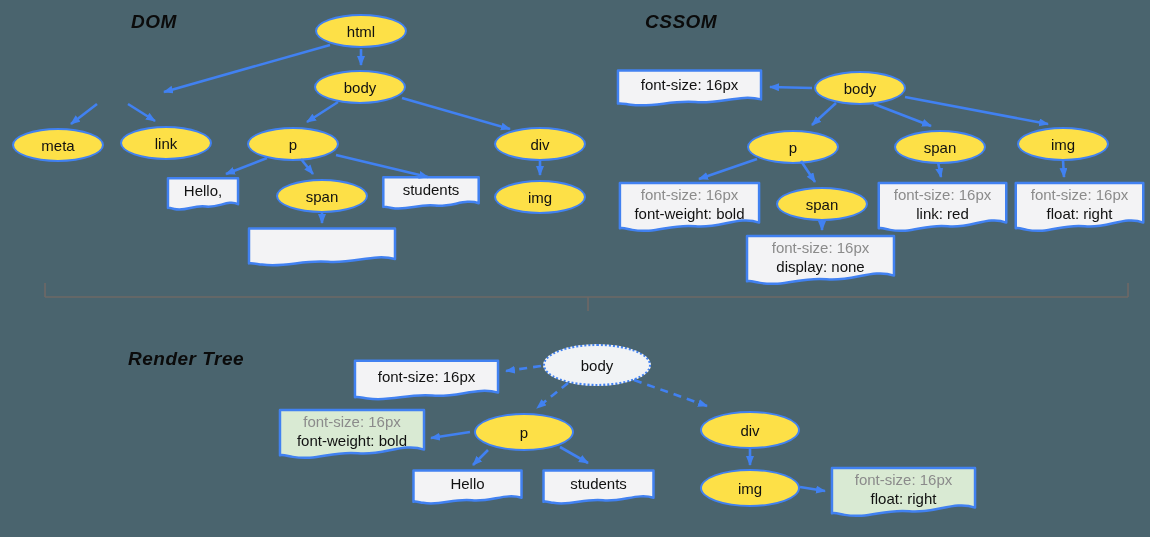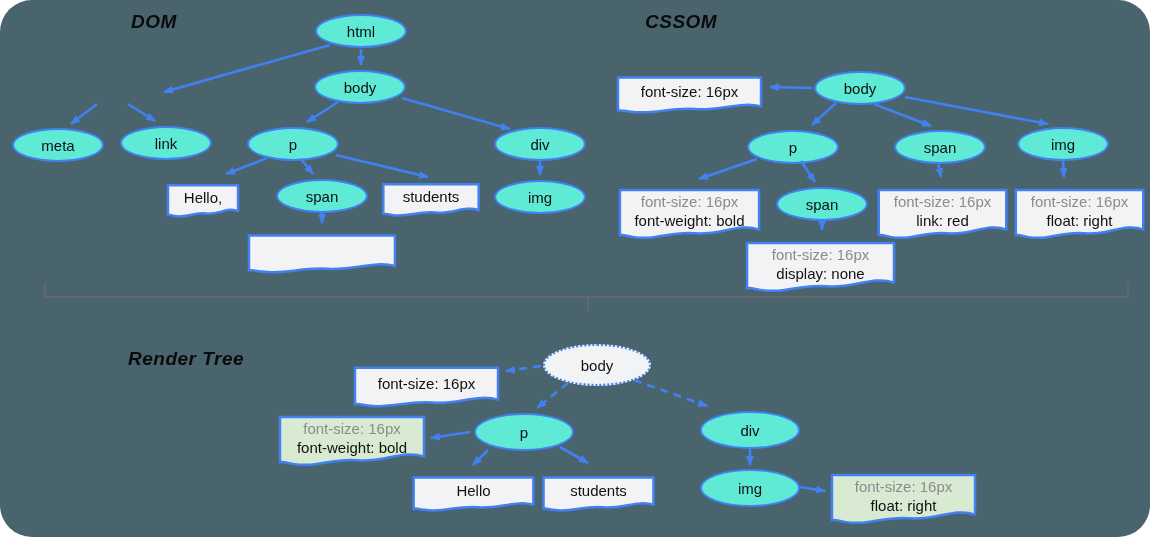--- a/index.html
+++ b/index.html
@@ -1,34 +1,33 @@
 <!DOCTYPE html>
 <html><head>
 <meta charset="utf-8">
 <style>
   html,body { margin:0; padding:0; }
   .stage {
     position:relative; width:1150px; height:537px; overflow:hidden;
     background:#4a646e;
     font-family:"Liberation Sans", sans-serif;
-    border-radius:32px;
   }
   .title {
     position:absolute; font-size:19px; font-weight:900; font-style:italic;
     color:#0b0b0b; letter-spacing:.5px; z-index:4; white-space:nowrap;
   }
   .ell {
     position:absolute; width:92px; height:34px; box-sizing:border-box;
-    border-radius:50%; background:#5eead4; border:2.5px solid #4181f1;
+    border-radius:50%; background:#fde047; border:2.5px solid #4181f1;
     display:flex; align-items:center; justify-content:center;
     font-size:15px; color:#111; z-index:2; white-space:nowrap;
   }
   .ell.lg { width:100px; height:38px; }
   .ell.ghost { background:#f1f3f5; border-style:dotted; width:108px; height:42px; }
-  .doc { position:absolute; z-index:2;margin-top:7px; }
+  .doc { position:absolute; z-index:2; }
   .doc svg.doc-shape { position:absolute; left:0; top:0; width:100%; height:100%; overflow:visible; display:block; }
   .doc path.doc-outline { fill:#f3f3f5; stroke:#4181f1; stroke-width:2.5; vector-effect:non-scaling-stroke; stroke-linejoin:round; }
   .doc.green path.doc-outline { fill:#d9ead3; }
   .doc-label {
     position:absolute; left:0; right:0; top:0; bottom:7px;
     display:flex; flex-direction:column; align-items:center; justify-content:center;
     font-size:15px; line-height:19px; color:#111; z-index:3; white-space:nowrap;
   }
   .doc-label .muted { color:#8b8b8b; }
   #edges { position:absolute; left:0; top:0; width:1150px; height:537px; z-index:3; pointer-events:none; }
@@ -177,21 +176,21 @@
   </div>
   <div class="doc green" style="left:278px;top:408px;width:148px;height:52px">
     <svg class="doc-shape" viewBox="0 0 150 50" preserveAspectRatio="none">
         <path class="doc-outline" d="M2,2 H148 V40 C127,33 107,46 81,43.5 C55,41 39,51 15,47 C10,46.3 5,44.5 2,45.5 Z"></path>
       </svg>
     <div class="doc-label">
       <span class="muted">font-size: 16px</span>
       <span>font-weight: bold</span>
     </div>
   </div>
-  <div class="doc" style="left:412px;top:469px;width:123px;height:36px">
+  <div class="doc" style="left:412px;top:469px;width:111px;height:36px">
     <svg class="doc-shape" viewBox="0 0 150 50" preserveAspectRatio="none">
         <path class="doc-outline" d="M2,2 H148 V40 C127,33 107,46 81,43.5 C55,41 39,51 15,47 C10,46.3 5,44.5 2,45.5 Z"></path>
       </svg>
     <div class="doc-label">Hello</div>
   </div>
   <div class="doc" style="left:542px;top:469px;width:113px;height:36px">
     <svg class="doc-shape" viewBox="0 0 150 50" preserveAspectRatio="none">
         <path class="doc-outline" d="M2,2 H148 V40 C127,33 107,46 81,43.5 C55,41 39,51 15,47 C10,46.3 5,44.5 2,45.5 Z"></path>
       </svg>
     <div class="doc-label">students</div>

